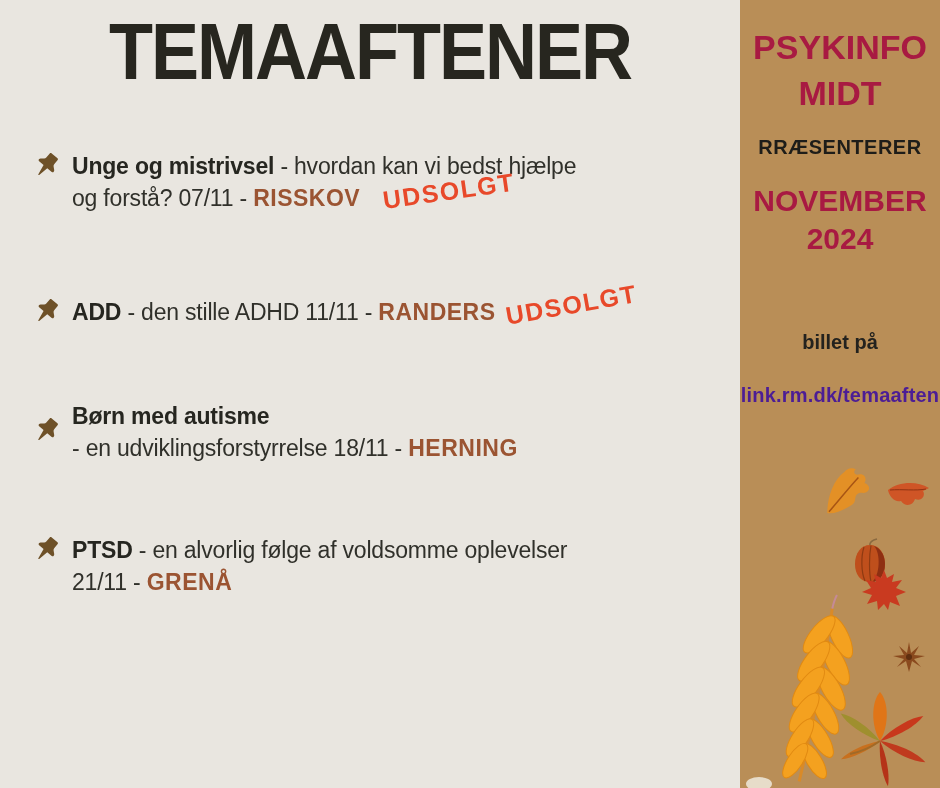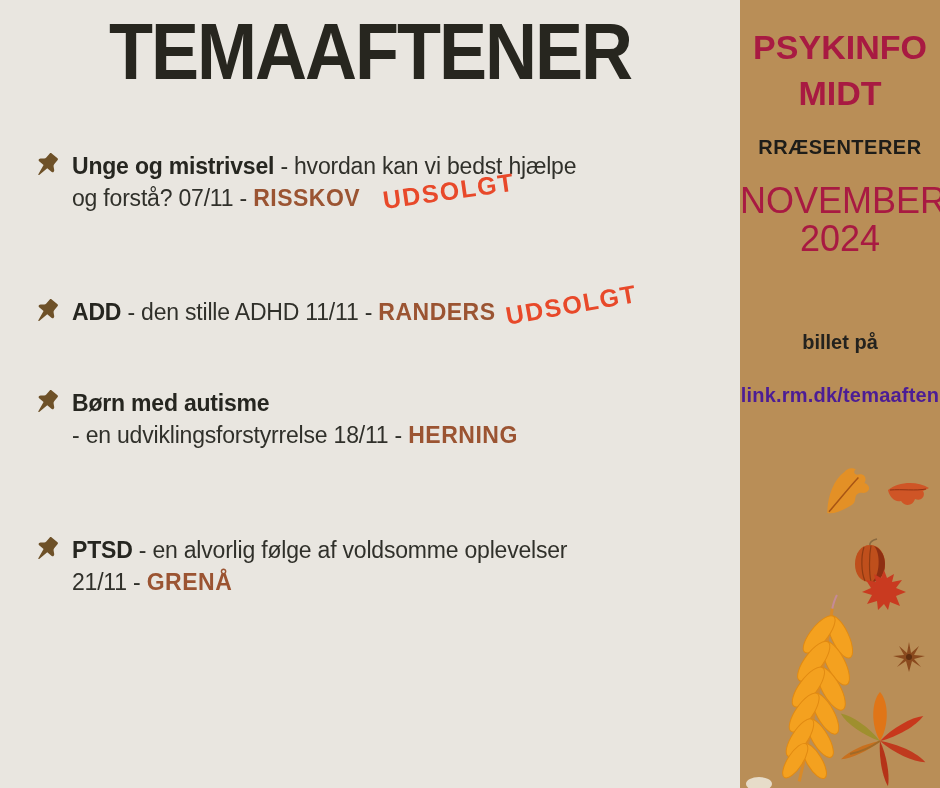--- a/index.html
+++ b/index.html
@@ -27,21 +27,21 @@
            letter-spacing:1.5px; transform-origin:left center; }
   .badge-1 { left:383px; top:186px; transform:rotate(-8deg); }
   .badge-2 { left:506px; top:302px; transform:rotate(-10deg); }
 
   
   .sidebar { position:absolute; left:740px; top:0; width:200px; height:788px;
              background:#b98e57; overflow:hidden; }
   .sb-text { position:absolute; left:0; width:200px; text-align:center; }
   .brand   { top:24px;  font-size:34px; line-height:46px; font-weight:800; color:#a81a42; }
   .presents{ top:136px; font-size:20px; font-weight:700; letter-spacing:0.5px; color:#1e1d19; }
-  .month   { top:182px; font-size:36px; line-height:38px; font-weight:400; color:#a81a42; }
+  .month   { top:182px; font-size:30px; line-height:38px; font-weight:700; color:#a81a42; }
   .info    { top:328px; font-size:20px; line-height:28px; font-weight:600; color:#23221e; }
   .link    { top:384px; font-size:20px; font-weight:600; color:#4c1d95; letter-spacing:0.2px; }
 
   .deco { position:absolute; }
 </style>
 </head>
 <body>
 
 <div class="canvas">
 
@@ -63,21 +63,21 @@
     <div class="event" style="top:296px;">
       <svg class="pin" viewBox="0 0 24 24">
         <path fill="#6e5128" d="M9.2 1.6h5.6c.5 0 .9.4.9.9v3.8c0 .6.25 1.1.7 1.5l1.9 1.6c.35.3.55.74.55 1.2 0 .55-.45 1-1 1h-4.1l-1.3 7.3c-.08.45-.72.45-.8 0l-1.3-7.3H6.25c-.55 0-1-.45-1-1 0-.46.2-.9.55-1.2l1.9-1.6c.45-.4.7-.9.7-1.5V2.5c0-.5.4-.9.9-.9z"></path>
       </svg>
       <div class="event-text">
         <div class="event-line"><span class="ev-bold">ADD</span><span> - den stille ADHD 11/11 - </span><span class="ev-city">RANDERS</span></div>
       </div>
     </div>
     <div class="badge badge-2">UDSOLGT</div>
 
-    <div class="event" style="top:387px;">
+    <div class="event" style="top:400px;align-items:center;">
       <svg class="pin" viewBox="0 0 24 24">
         <path fill="#6e5128" d="M9.2 1.6h5.6c.5 0 .9.4.9.9v3.8c0 .6.25 1.1.7 1.5l1.9 1.6c.35.3.55.74.55 1.2 0 .55-.45 1-1 1h-4.1l-1.3 7.3c-.08.45-.72.45-.8 0l-1.3-7.3H6.25c-.55 0-1-.45-1-1 0-.46.2-.9.55-1.2l1.9-1.6c.45-.4.7-.9.7-1.5V2.5c0-.5.4-.9.9-.9z"></path>
       </svg>
       <div class="event-text">
         <div class="event-line"><span class="ev-bold">Børn med autisme</span></div>
         <div class="event-line"><span>- en udviklingsforstyrrelse 18/11 - </span><span class="ev-city">HERNING</span></div>
       </div>
     </div>
 
     <div class="event" style="top:534px;">

